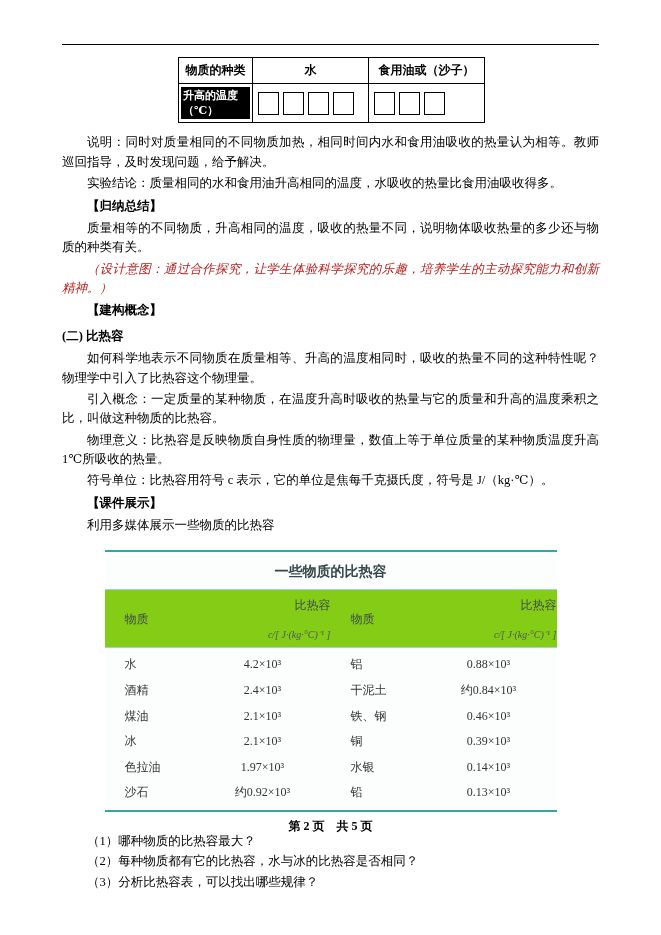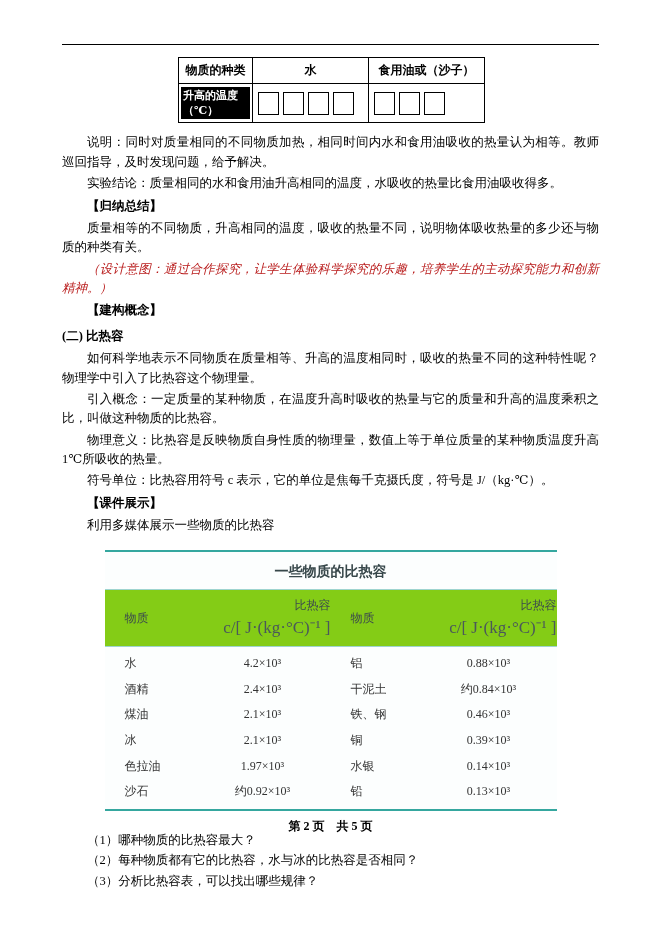--- a/index.html
+++ b/index.html
@@ -38,21 +38,21 @@
     border-top: 2px solid #35a79f; border-bottom: 2px solid #35a79f;
     background: #fcfefe;
     font-family: "Liberation Sans", "DejaVu Sans", sans-serif;
   }
   .heat-title { text-align: center; font-weight: bold; font-size: 14px; color: #37474a; padding: 9px 0 7px; }
   .heat-table { width: 100%; border-collapse: collapse; }
   .heat-table thead tr { background: #84cc16; border-top: 1px solid #9ed4cf; border-bottom: 1px solid #9ed4cf; }
   .heat-table th { font-weight: normal; color: #3c4a4d; padding: 6px 0 5px; font-size: 12px; }
   .heat-table th.h-sub { text-align: left; padding-left: 20px; width: 90px; }
   .heat-table th.h-val { text-align: right; width: 136px; }
-  .unit { font-family: "Liberation Serif", serif; font-size: 17px; color: #4a585b; margin-top: 0; }
+  .unit { font-family: "Liberation Serif", serif; font-style: italic; font-size: 10px; color: #4a585b; margin-top: 12px; }
   .heat-table td { font-size: 12px; color: #333; padding: 4px 0 3px; }
   .heat-table td.sub { text-align: left; padding-left: 20px; }
   .heat-table td.val { text-align: center; font-family: "Liberation Serif", serif; }
   .heat-table tbody tr:first-child td { padding-top: 7px; }
   .heat-table tbody tr:last-child td { padding-bottom: 8px; }
 
   .qa-wrap { margin-top: 20px; }
 
   .footer {
     position: absolute; bottom: 38px; left: 0; width: 100%;

